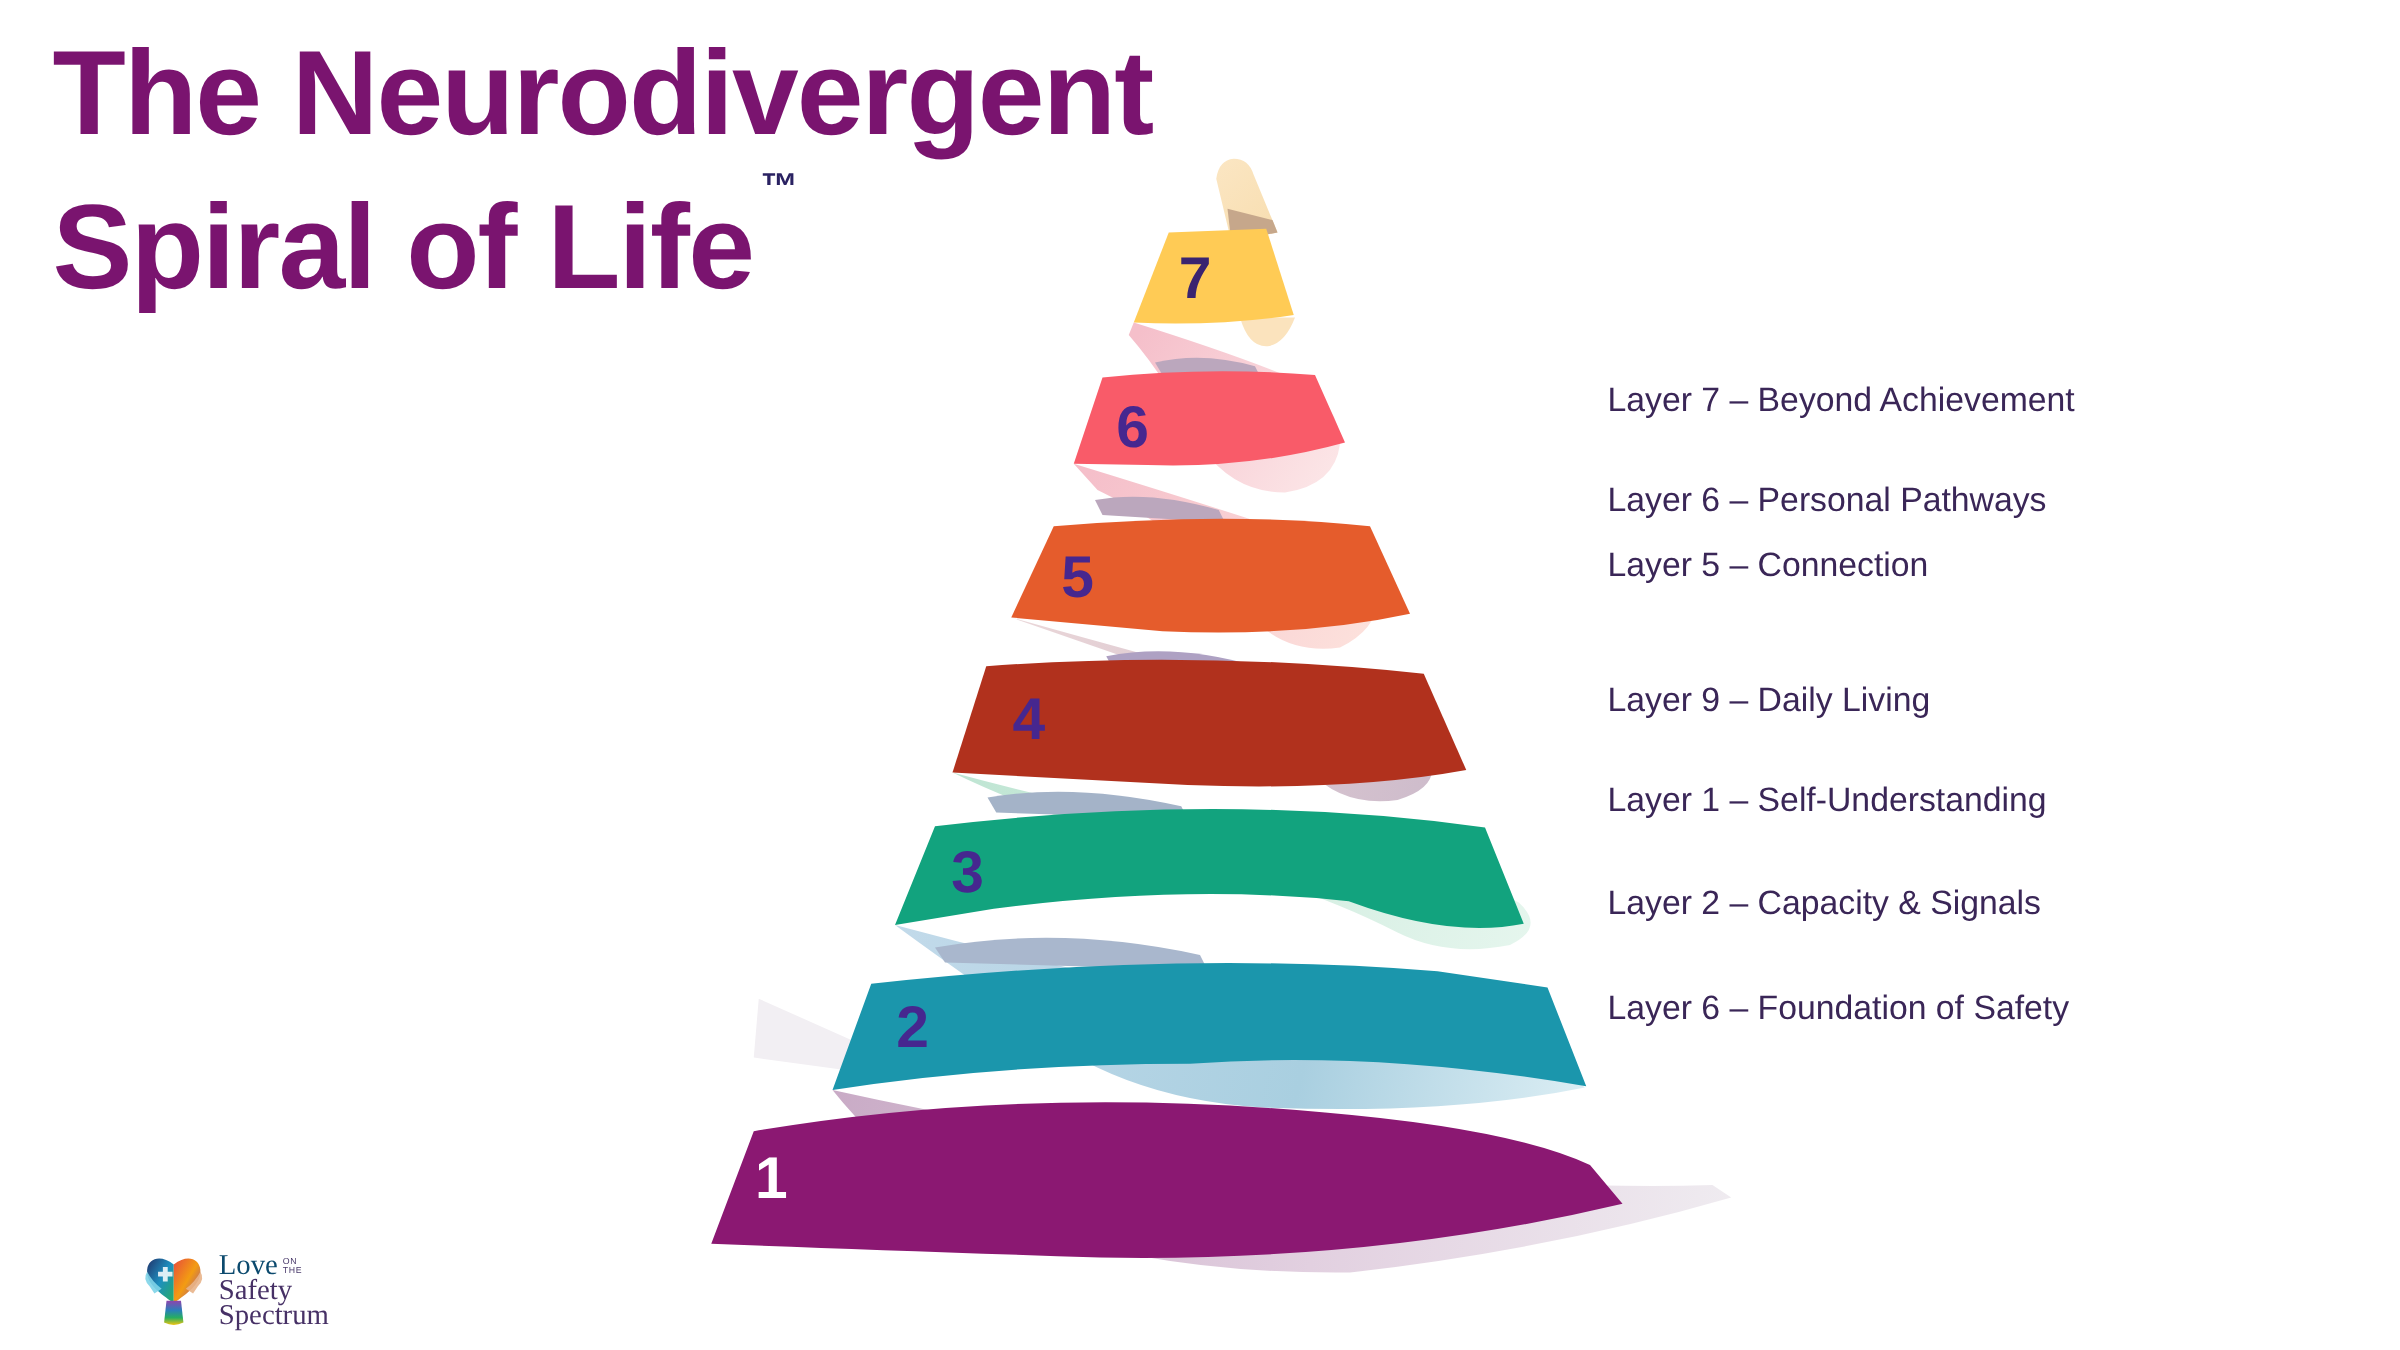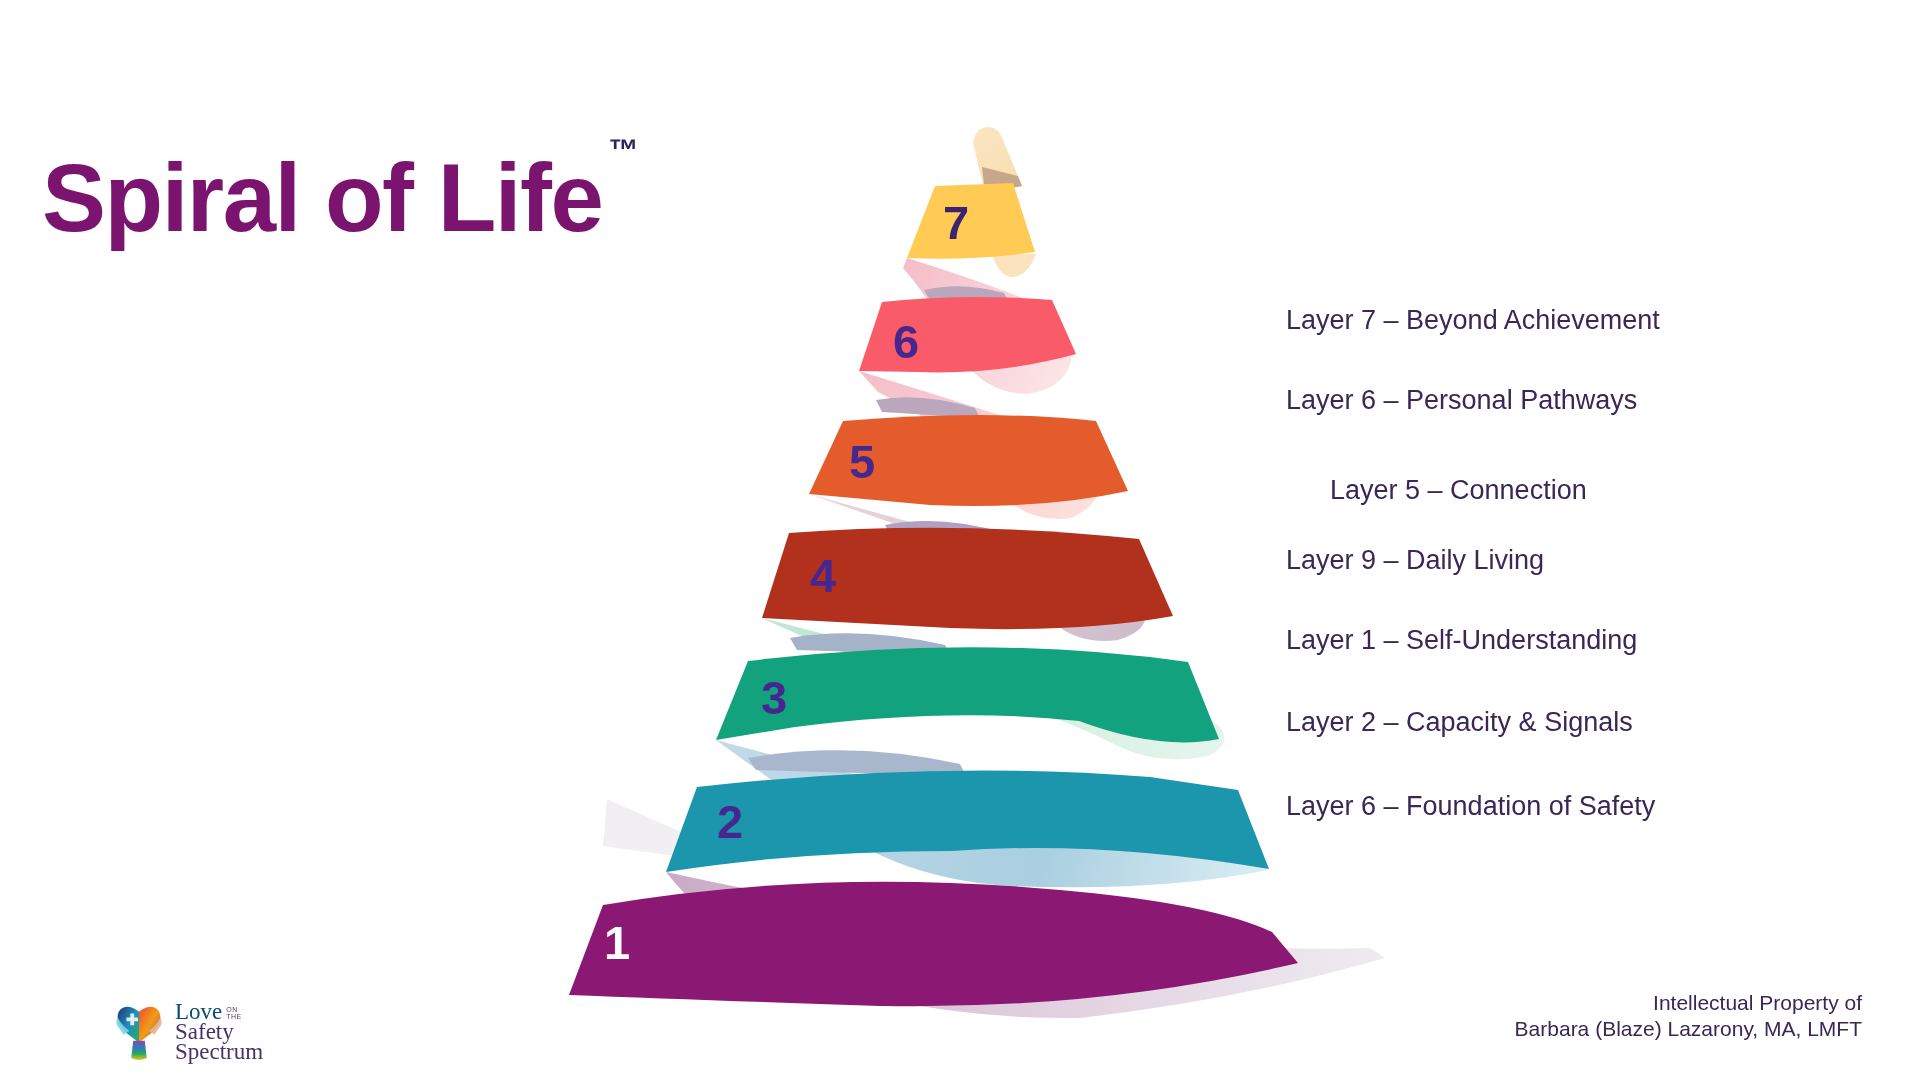--- a/index.html
+++ b/index.html
@@ -111,28 +111,28 @@
 
   <div class="layer-num n7" style="left:956px;top:222px;">7</div>
   <div class="layer-num n6" style="left:906px;top:341px;">6</div>
   <div class="layer-num n5" style="left:862px;top:461px;">5</div>
   <div class="layer-num n4" style="left:823px;top:575px;">4</div>
   <div class="layer-num n3" style="left:774px;top:697px;">3</div>
   <div class="layer-num n2" style="left:730px;top:821px;">2</div>
   <div class="layer-num n1" style="left:617px;top:942px;">1</div>
 
   <h1 class="title" style="margin:0;">
-    <br>
+    <span>The Neurodivergent</span><br>
     <span>Spiral of Life</span><span class="tm">™</span>
   </h1>
 
   <div>
     <div class="legend-item" style="top:296px;">Layer 7 – Beyond Achievement</div>
     <div class="legend-item" style="top:376px;">Layer 6 – Personal Pathways</div>
-    <div class="legend-item" style="top:466px;margin-left:44px;">Layer 5 – Connection</div>
+    <div class="legend-item" style="top:428px;">Layer 5 – Connection</div>
     <div class="legend-item" style="top:536px;">Layer 9 – Daily Living</div>
     <div class="legend-item" style="top:616px;">Layer 1 – Self-Understanding</div>
     <div class="legend-item" style="top:698px;">Layer 2 – Capacity &amp; Signals</div>
     <div class="legend-item" style="top:782px;">Layer 6 – Foundation of Safety</div>
   </div>
 
   <div class="logo">
     <svg width="58" height="64" viewBox="0 0 60 66">
       <defs>
         <linearGradient id="lgL" x1="0" y1="0" x2="1" y2="1">
@@ -164,18 +164,14 @@
         <span class="logo-love">Love</span>
         <span class="logo-onthe">
           <span>on</span><br><span>the</span>
         </span>
       </div>
       <div class="logo-autism">Safety</div>
       <div class="logo-spectrum">Spectrum</div>
     </div>
   </div>
 
-  <div class="footer">
-    <div>Intellectual Property of</div>
-    <div>Barbara (Blaze) Lazarony, MA, LMFT</div>
-  </div>
 
 </div>
 
 </body></html>

